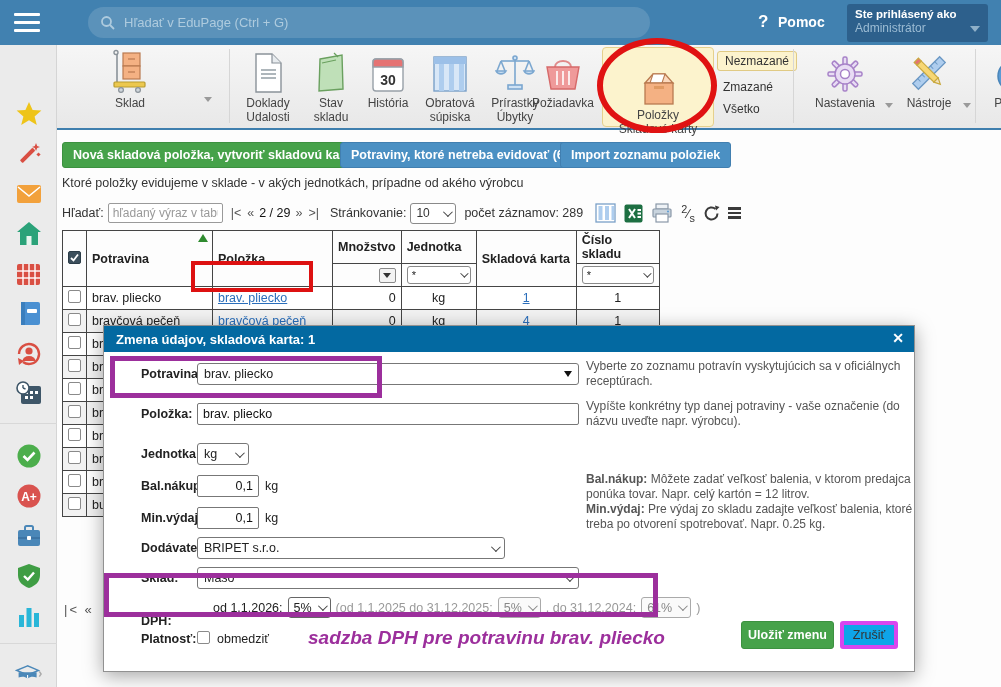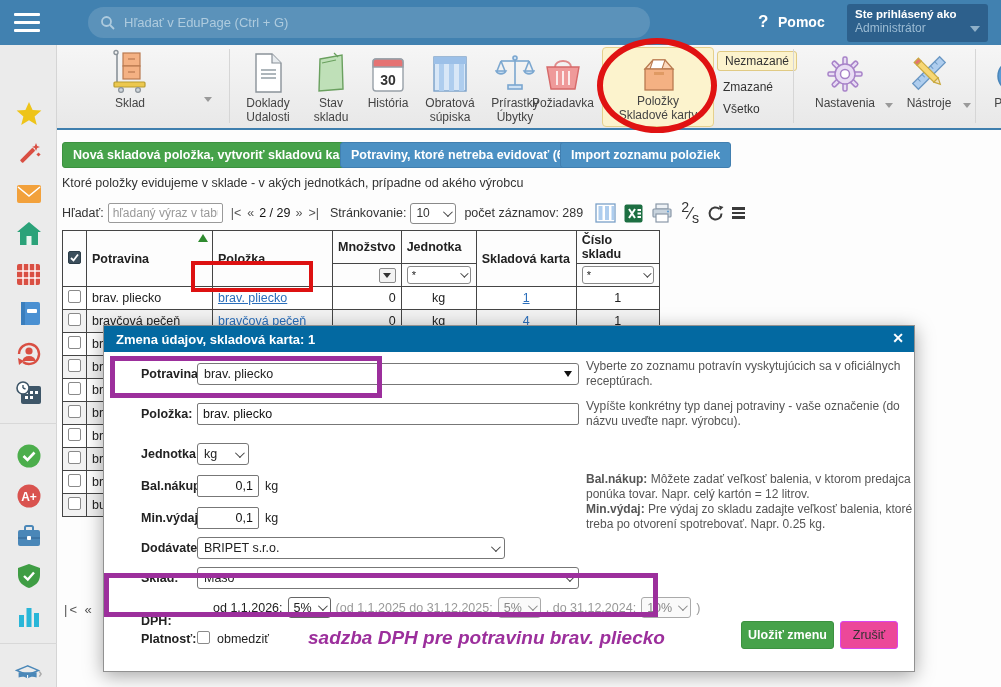--- a/index.html
+++ b/index.html
@@ -26,21 +26,21 @@
   #sidebar { left:0; top:45px; width:57px; height:642px; background:#ebebeb; border-right:1px solid #d5d5d5; z-index:4;}
   .side-ic { position:absolute; left:15px; width:27px; height:27px; display:flex; align-items:center; justify-content:center; cursor:pointer;}
   .side-div { position:absolute; left:0; width:57px; height:1px; background:#d8d8d8; }
 
   
   #toolbar { left:57px; top:45px; width:944px; height:85px; background:linear-gradient(#f6f6f6,#e8e8e8); border-bottom:2px solid #3f7fae; z-index:5;}
   .tb-item { position:absolute; top:4px; text-align:center; font-size:12px; color:#444; cursor:pointer;}
   .tb-item .ic{ height:44px; display:flex; align-items:flex-end; justify-content:center; margin-bottom:3px;}
   .tb-sep { position:absolute; top:4px; width:1px; height:74px; background:#d6d6d6; }
   .tb-caret { position:absolute; width:0; height:0; border-left:4px solid transparent; border-right:4px solid transparent; border-top:5px solid #9a9a9a; cursor:pointer;}
-  #tb-polozky { left:545px; top:2px; width:112px; height:80px; background:#fcf3cd; border:1px solid #e5d08c; border-radius:4px; padding-top:4px; }
+  #tb-polozky { left:545px; top:2px; width:112px; height:80px; background:#fcf3cd; border:1px solid #e5d08c; border-radius:4px; padding-top:18px; }
   .pill { position:absolute; font-size:12px; color:#333; cursor:pointer; }
   #pill-nezmazane { left:660px; top:6px; background:#fcf3cd; border:1px solid #e0ca84; border-radius:3px; padding:2px 7px; }
   #pill-zmazane { left:666px; top:35px; }
   #pill-vsetko { left:666px; top:57px; }
 
   
   #content { left:57px; top:130px; width:944px; height:557px; background:#fdfdfd; }
   .btn { position:absolute; height:26px; display:inline-flex; align-items:center; padding:0 10px; font-size:12.5px; font-weight:bold; color:#fff; border-radius:3px; white-space:nowrap; cursor:pointer; }
   .btn-green { background:#46a24a; border:1px solid #3c9140; }
   .btn-blue { background:#4b90c3; border:1px solid #417fb0; }
@@ -48,21 +48,21 @@
   
   #controls { left:5px; top:70px; height:26px; font-size:12.5px; color:#333; display:flex; align-items:center; }
   #controls .lbl{ margin-right:4px; }
   #tbl-search { width:115px; height:20px; border:1px solid #9a9a9a; border-radius:2px; font-size:12px; padding:0 4px; color:#333; font-family:inherit;}
   #tbl-search::placeholder{ color:#999; }
   .pg { color:#555; margin:0 3px; cursor:pointer; }
   .pg-cur { color:#111; margin:0 2px; }
   .mini-select { display:inline-flex; align-items:center; justify-content:space-between; border:1px solid #8a8a8a; border-radius:3px; background:#fff; height:21px; padding:0 5px; font-size:12px; cursor:pointer; }
   .chev { width:7px; height:7px; border-right:1.8px solid #444; border-bottom:1.8px solid #444; transform:rotate(45deg) translateY(-2px); margin-left:6px; }
   .ctl-ic { margin-left:8px; cursor:pointer; display:inline-flex; align-items:center; }
-  #frac { font-size:17px; color:#333; margin-left:8px; cursor:pointer;}
+  #frac { font-size:13px; color:#333; margin-left:8px; cursor:pointer;}
   #list-ic span{ display:block; width:13px; height:2.5px; background:#3a3a3a; margin:2px 0;}
 
   
   #grid { left:5px; top:100px; border-collapse:collapse; font-size:12.5px; background:#fff;}
   #grid th, #grid td { border:1px solid #454545; padding:2px 5px; }
   #grid th { background:#fdfdfd; font-weight:bold; text-align:left; position:relative;}
   #grid td { height:23px; }
   tr.even td { background:#f2f2f2; }
   tr.odd td { background:#fff; }
   a.lnk { color:#2a6ebb; text-decoration:underline; cursor:pointer; }
@@ -82,21 +82,21 @@
   .m-select { position:absolute; left:93px; height:22px; border:1px solid #777; border-radius:3px; background:#fff; display:flex; align-items:center; justify-content:space-between; font-size:12.5px; padding:0 6px; cursor:pointer;}
   .m-help { position:absolute; left:482px; width:330px; font-size:12px; color:#555; line-height:15px; }
   .unit { position:absolute; font-size:12.5px; color:#222; }
   .blacktri { width:0;height:0;border-left:4px solid transparent;border-right:4px solid transparent;border-top:6px solid #111; }
   #dph-row { position:absolute; left:90px; top:271px; display:flex; align-items:center; font-size:12.5px; white-space:nowrap;margin-left:19px;}
   #dph-row .grey { color:#999; }
   .dph-sel { display:inline-flex; align-items:center; justify-content:space-between; border:1px solid #666; border-radius:3px; height:21px; padding:0 5px; margin:0 5px; background:#fff; cursor:pointer;}
   .dph-sel.dis { border-color:#aaa; color:#888; background:#fafafa;}
   .dph-sel.dis .chev{ border-color:#888; }
   #btn-save { position:absolute; left:637px; top:295px; width:93px; height:28px; }
-  #btn-cancel { position:absolute; left:736px; top:295px; width:58px; height:28px; background:#ec4899; border:1px solid #d946ef; color:#333; font-weight:normal; justify-content:center;}
+  #btn-cancel { position:absolute; left:736px; top:295px; width:58px; height:28px; background:#0ea5e9; border:4px solid #d946ef; color:#333; font-weight:normal; justify-content:center;}
   #btn-save { justify-content:center; }
 
   
   .anno { z-index:30; pointer-events:none; }
   #anno-ellipse { left:597px; top:38px; width:120px; height:95px; border:6px solid #e01212; border-radius:50%; }
   #anno-rect-link { left:191px; top:261px; width:122px; height:31px; border:4px solid #dd1111; }
   #anno-rect-potravina { left:110px; top:356px; width:272px; height:42px; border:5px solid #9c2f9c; }
   #anno-rect-dph { left:104px; top:573px; width:554px; height:44px; border:5px solid #9c2f9c; }
   #anno-text { left:308px; top:627px; font-size:19px; font-style:italic; font-weight:bold; color:#9c2f9c; white-space:nowrap; }
 </style>
@@ -678,21 +678,21 @@
         <span>5%</span>
         <span class="chev"></span>
       </span>
     <span class="grey">(od 1.1.2025 do 31.12.2025:</span>
     <span class="dph-sel dis">
         <span>5%</span>
         <span class="chev"></span>
       </span>
     <span class="grey">,  do 31.12.2024:</span>
     <span class="dph-sel dis">
-        <span>10%</span>
+        <span>61%</span>
         <span class="chev"></span>
       </span>
     <span class="grey">)</span>
   </div>
 
   <div class="m-label" style="top:306px">Platnosť:</div>
   <span class="cb abs" style="left:93px;top:305px"></span>
   <span class="abs" style="left:113px;top:306px;font-size:12.5px">obmedziť</span>
 
   <button class="btn btn-green" id="btn-save">Uložiť zmenu</button>

